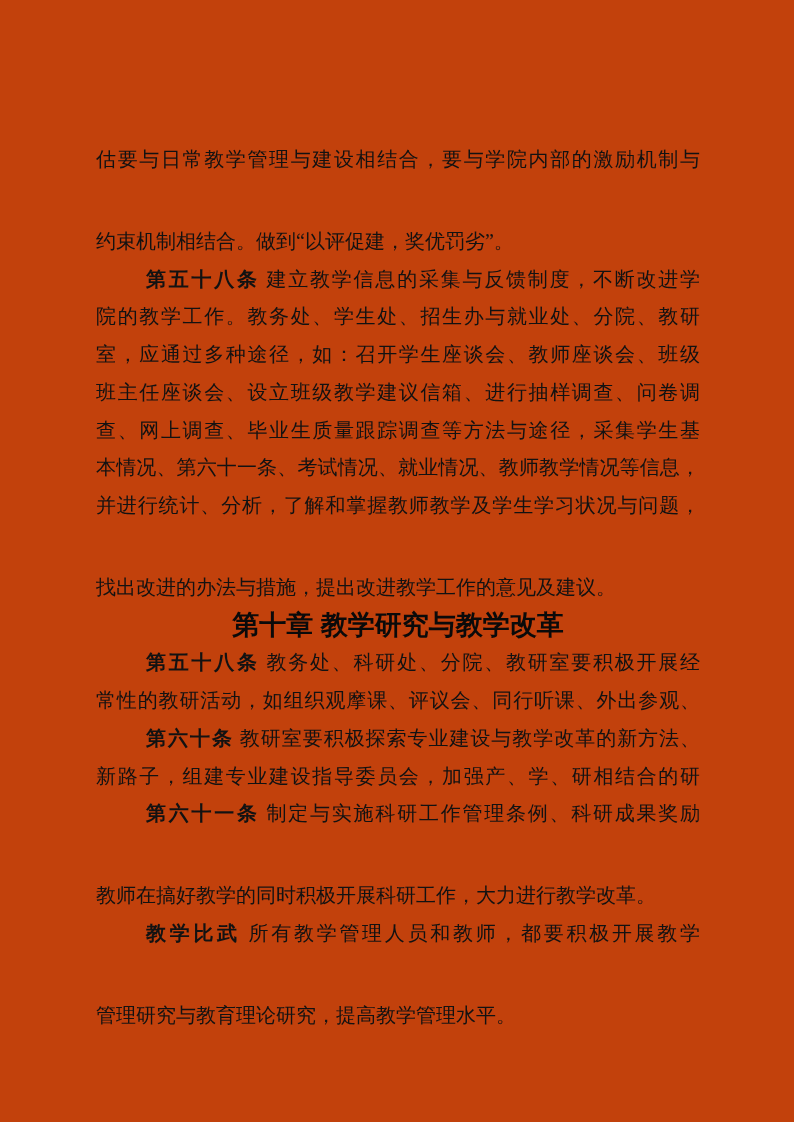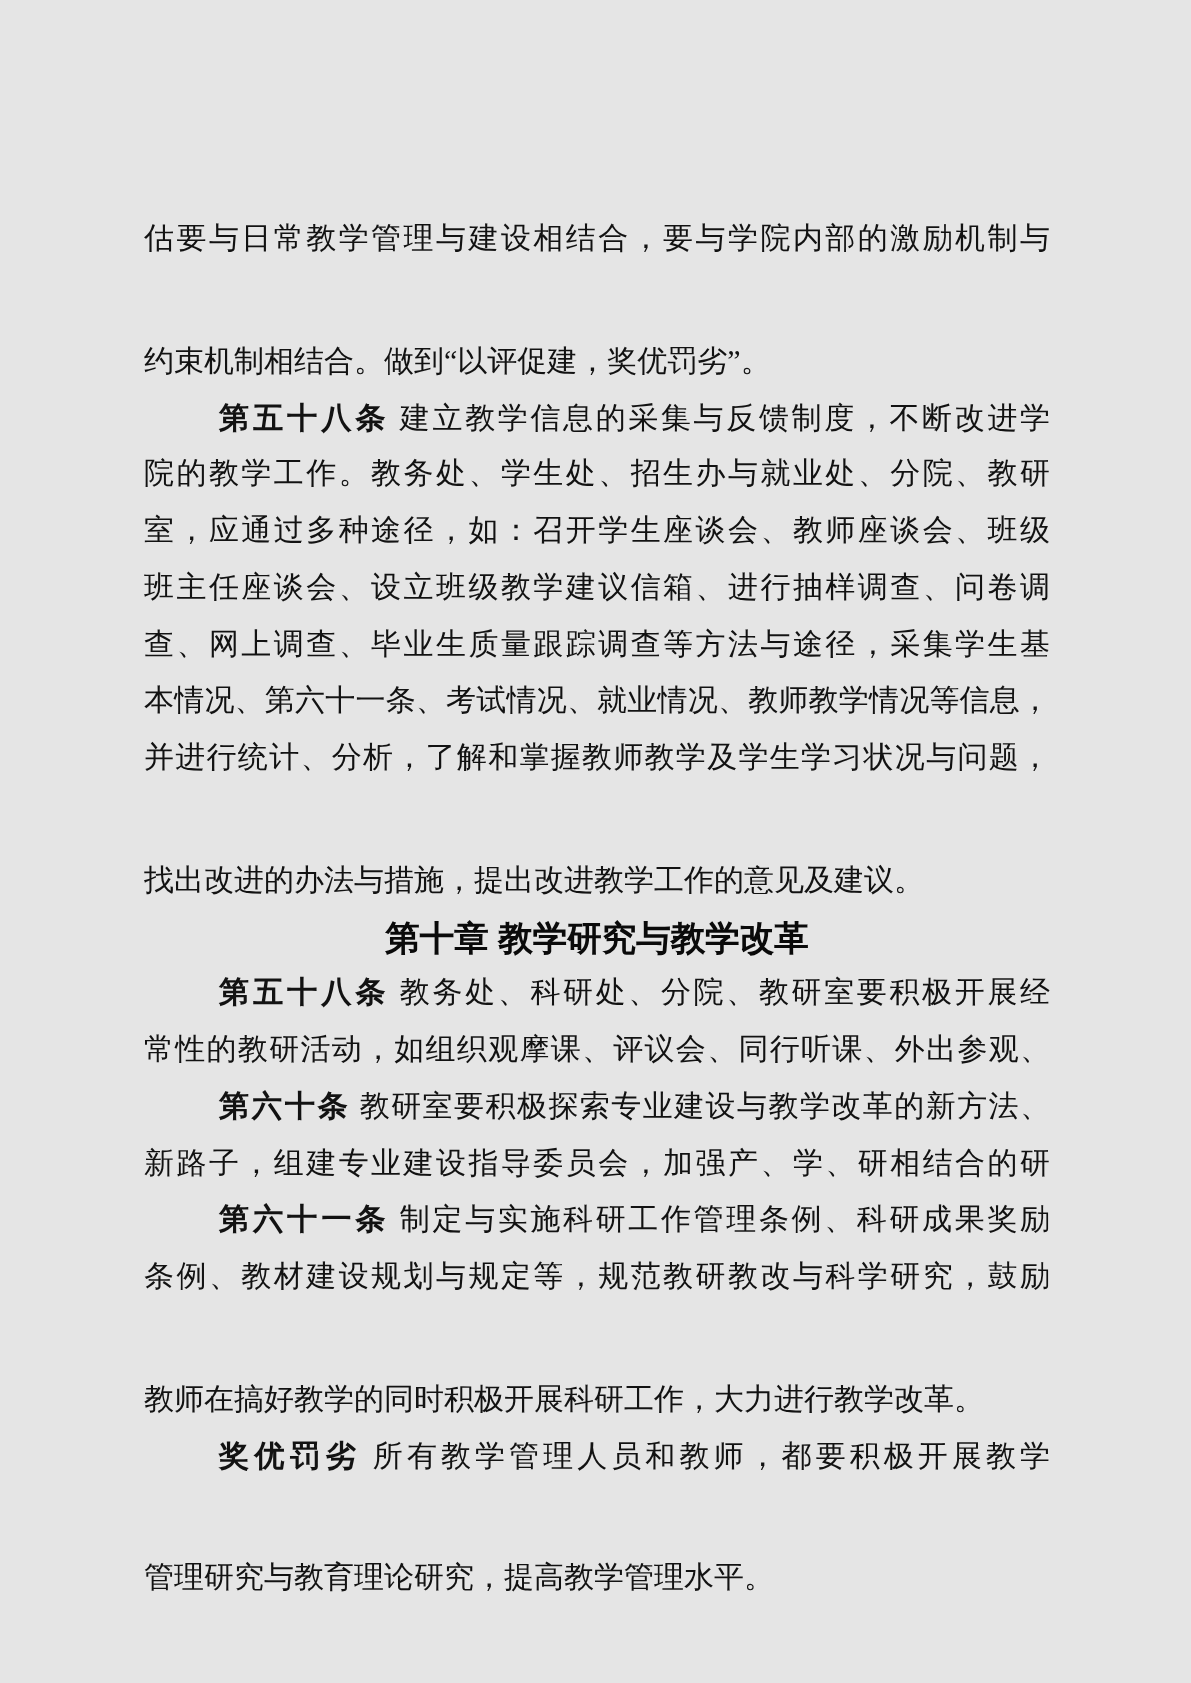--- a/index.html
+++ b/index.html
@@ -4,21 +4,21 @@
 <style>
   html, body {
     margin: 0;
     padding: 0;
     background: #ffffff;
   }
   .page {
     position: relative;
     width: 794px;
     height: 1122px;
-    background: #e5e5e5;
+    background: #c2410c;
     color: #121212;
     font-family: "Liberation Serif", "DejaVu Serif", serif;
     overflow: hidden;
   }
   .text-block {
     position: absolute;
     left: 96px;
     top: 141px;
     width: 604px;
   }
@@ -37,21 +37,21 @@
     margin-top: 44px;
   }
   .line.first-indent {
     padding-left: 50px;
   }
   .article-number {
     font-weight: bold;
     letter-spacing: 1px;
   }
   .heading {
-    font-size: 23px;
+    font-size: 27px;
     line-height: 37.75px;
     height: 37.75px;
     text-align: center;
     font-weight: bold;
     font-family: "Liberation Sans", "DejaVu Sans", sans-serif;
     color: #0a0a0a;
   }
 </style>
 </head>
 <body>
@@ -67,18 +67,17 @@
       <div class="line"><span>查、网上调查、毕业生质量跟踪调查等方法与途径，采集学生基</span></div>
       <div class="line"><span>本情况、第六十一条、考试情况、就业情况、教师教学情况等信息，</span></div>
       <div class="line"><span>并进行统计、分析，了解和掌握教师教学及学生学习状况与问题，</span></div>
       <div class="line para-end"><span>找出改进的办法与措施，提出改进教学工作的意见及建议。</span></div>
       <div class="heading">第十章 教学研究与教学改革</div>
       <div class="line first-indent"><span class="article-number">第五十八条</span><span>&nbsp;教务处、科研处、分院、教研室要积极开展经</span></div>
       <div class="line"><span>常性的教研活动，如组织观摩课、评议会、同行听课、外出参观、</span></div>
       <div class="line first-indent"><span class="article-number">第六十条</span><span>&nbsp;教研室要积极探索专业建设与教学改革的新方法、</span></div>
       <div class="line"><span>新路子，组建专业建设指导委员会，加强产、学、研相结合的研</span></div>
       <div class="line first-indent"><span class="article-number">第六十一条</span><span>&nbsp;制定与实施科研工作管理条例、科研成果奖励</span></div>
-      <div class="line"><span>条例、教材建设规划与规定等，规范教研教改与科学研究，鼓励</span></div>
       <div class="line para-end"><span>教师在搞好教学的同时积极开展科研工作，大力进行教学改革。</span></div>
-      <div class="line first-indent"><span class="article-number">奖优罚劣</span><span>&nbsp;所有教学管理人员和教师，都要积极开展教学</span></div>
+      <div class="line first-indent"><span class="article-number">教学比武</span><span>&nbsp;所有教学管理人员和教师，都要积极开展教学</span></div>
       <div class="line para-end"><span>管理研究与教育理论研究，提高教学管理水平。</span></div>
     </div>
 </div>
 
 </body></html>

